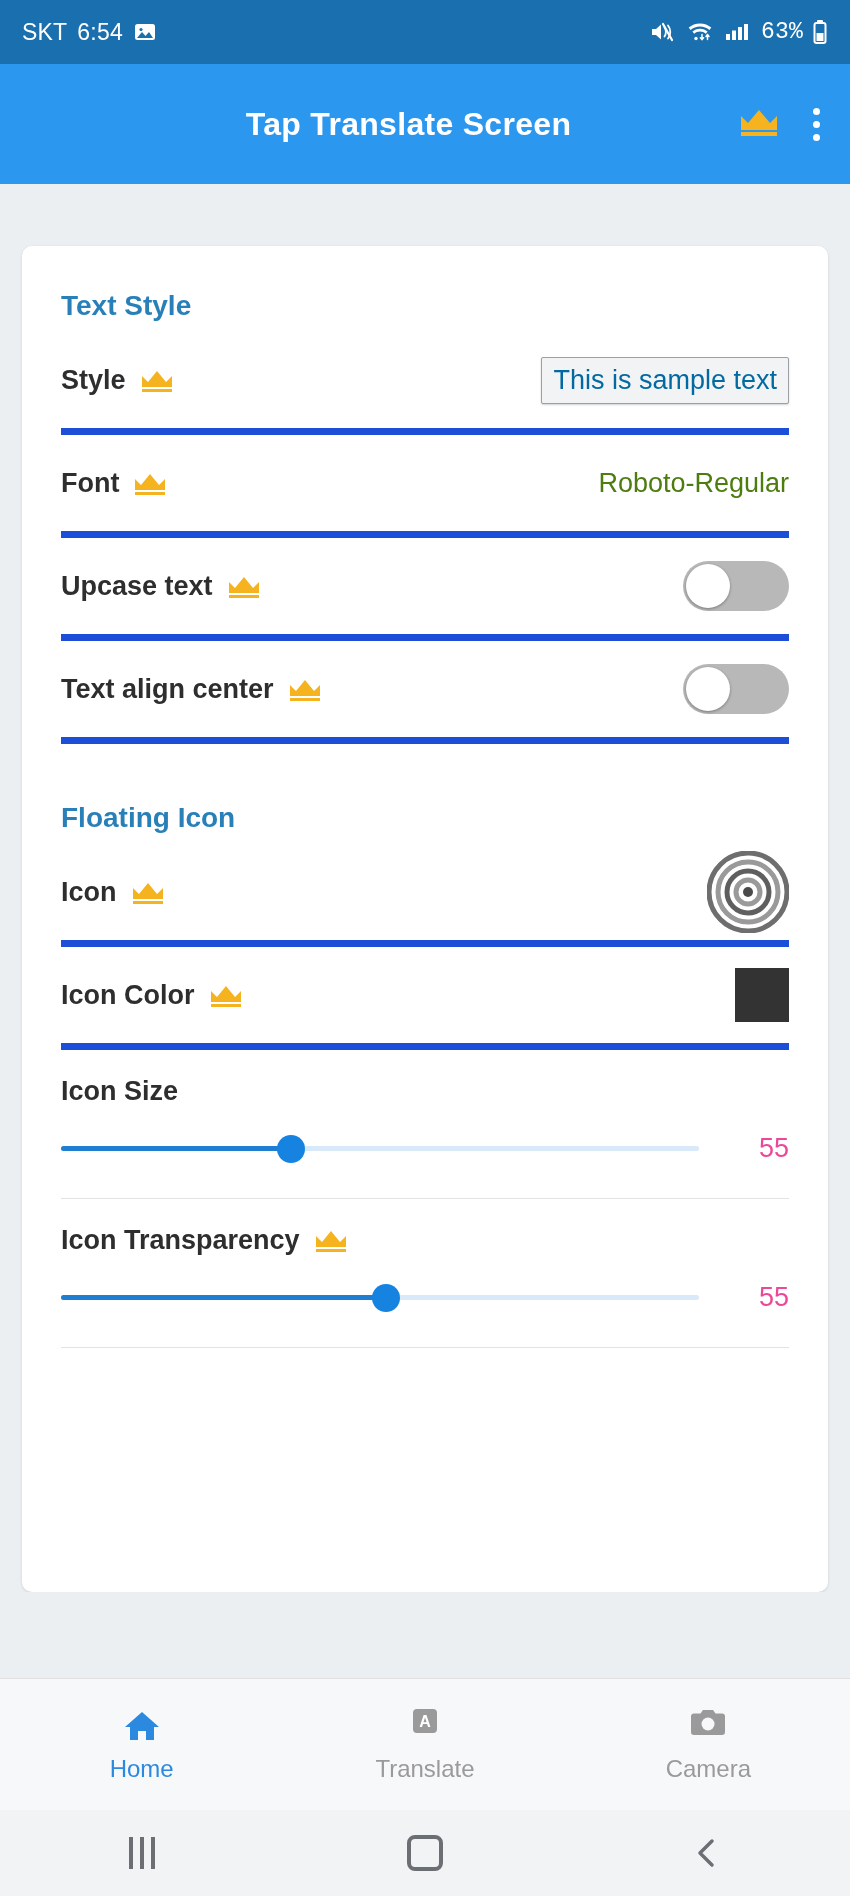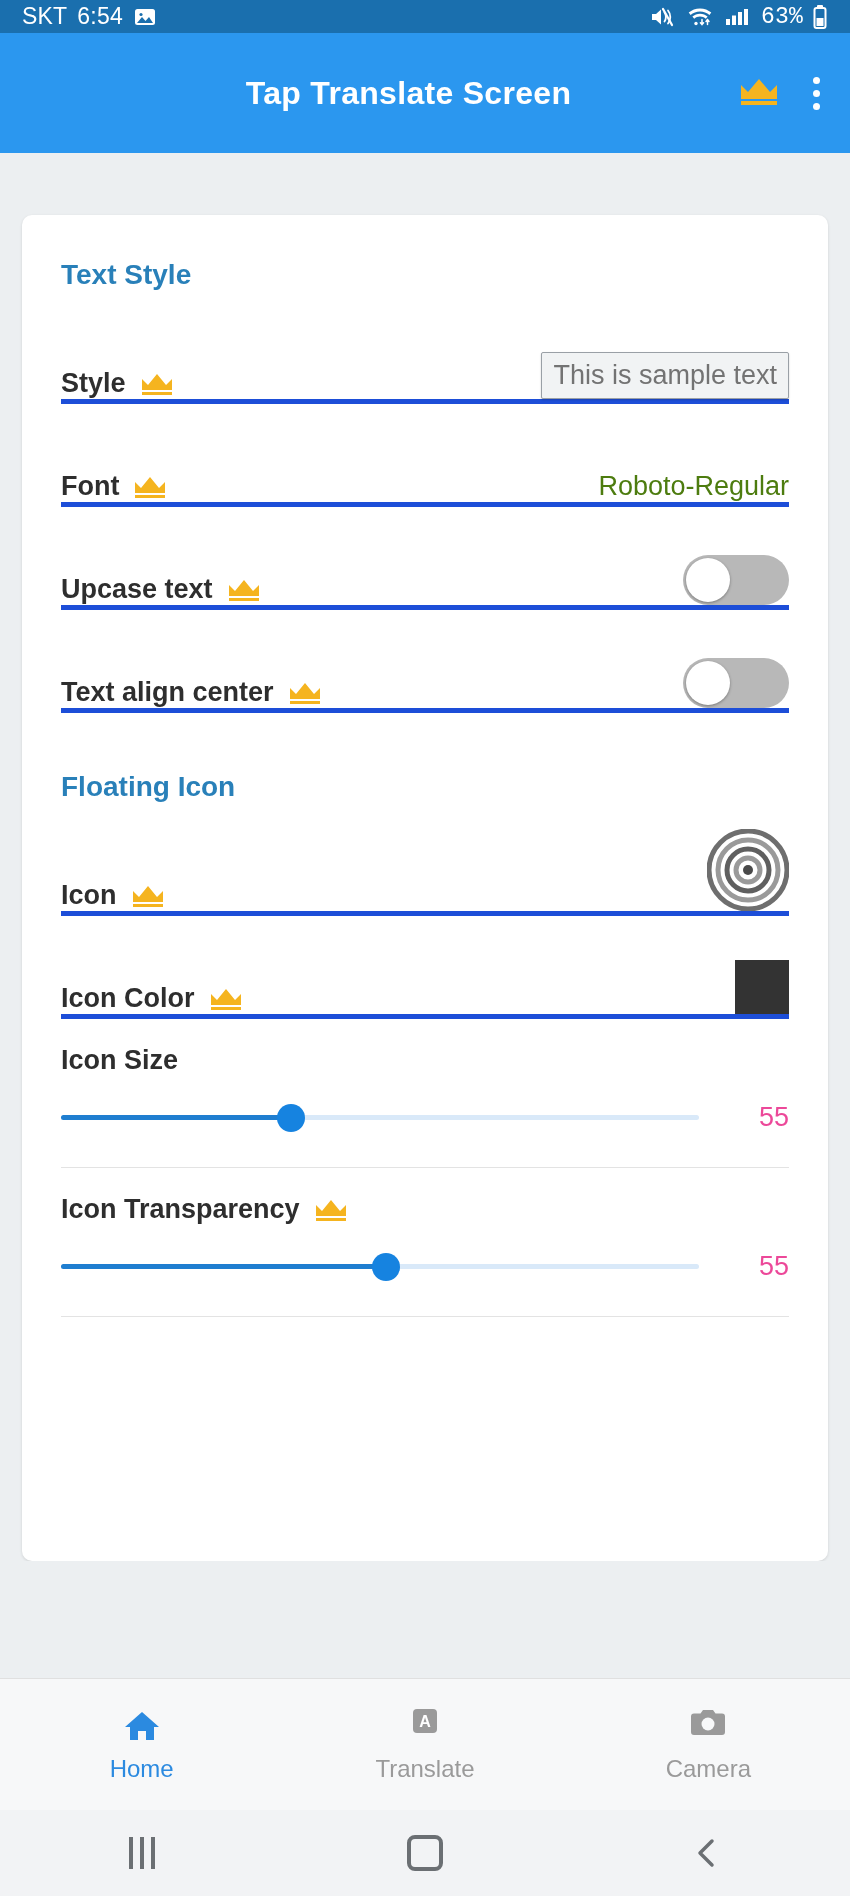--- a/index.html
+++ b/index.html
@@ -5,21 +5,21 @@
   * { margin:0; padding:0; box-sizing:border-box; }
   html,body { width:850px; height:1896px; }
   body {
     font-family:"Liberation Sans", sans-serif;
     background:#eceff1;
     overflow:hidden;
   }
 
   
   .status-bar{
-    height:33px; background:#1a6fae; color:#fff;
+    height:64px; background:#1a6fae; color:#fff;
     display:flex; align-items:center; justify-content:space-between;
     padding:0 22px; font-size:23px; letter-spacing:.2px;
   }
   .status-left{ display:flex; align-items:center; gap:10px; }
   .status-right{ display:flex; align-items:center; gap:9px;font-family:Liberation Mono, monospace; }
   .carrier{ font-size:23px; }
   .clock{ font-size:23px; }
   .sb-icon{ display:inline-flex; align-items:center; }
   .battery-pct{ font-size:23px; margin-left:2px; }
 
@@ -59,42 +59,42 @@
   .section-title{
     color:#2980b9;
     font-size:28px;
     font-weight:bold;
     padding-top:44px;
     padding-bottom:10px;
   }
   .section-title.second{ padding-top:58px; }
 
   .row{
-    display:flex; align-items:flex-end; justify-content:space-between;
+    display:flex; align-items:center; justify-content:space-between;
     min-height:103px;
-    border-bottom:5px solid #1d4ed8;
+    border-bottom:7px solid #1d4ed8;
   }
   .row:last-child{ border-bottom:1px solid #e3e3e3; }
   .row-label{
     display:flex; align-items:center; gap:14px;
     font-size:27px; font-weight:bold; color:#2e2e2e;
   }
   .crown{ width:34px; height:25px; flex:none; }
 
   .row-value{
     font-size:27px; color:#4d7c0f;
   }
 
   
   .sample-box{
     border:1px solid #9aa0a6;
     background:#f1f3f4;
     padding:7px 11px;
     font-size:27px;
-    color:#737373;
+    color:#0369a1;
     border-radius:2px;
     white-space:nowrap;
     box-shadow:0 1px 2px rgba(0,0,0,.18);
   }
 
   
   .toggle{
     width:106px; height:50px;
     background:#b8b8b8; border-radius:25px;
     position:relative; flex:none;

